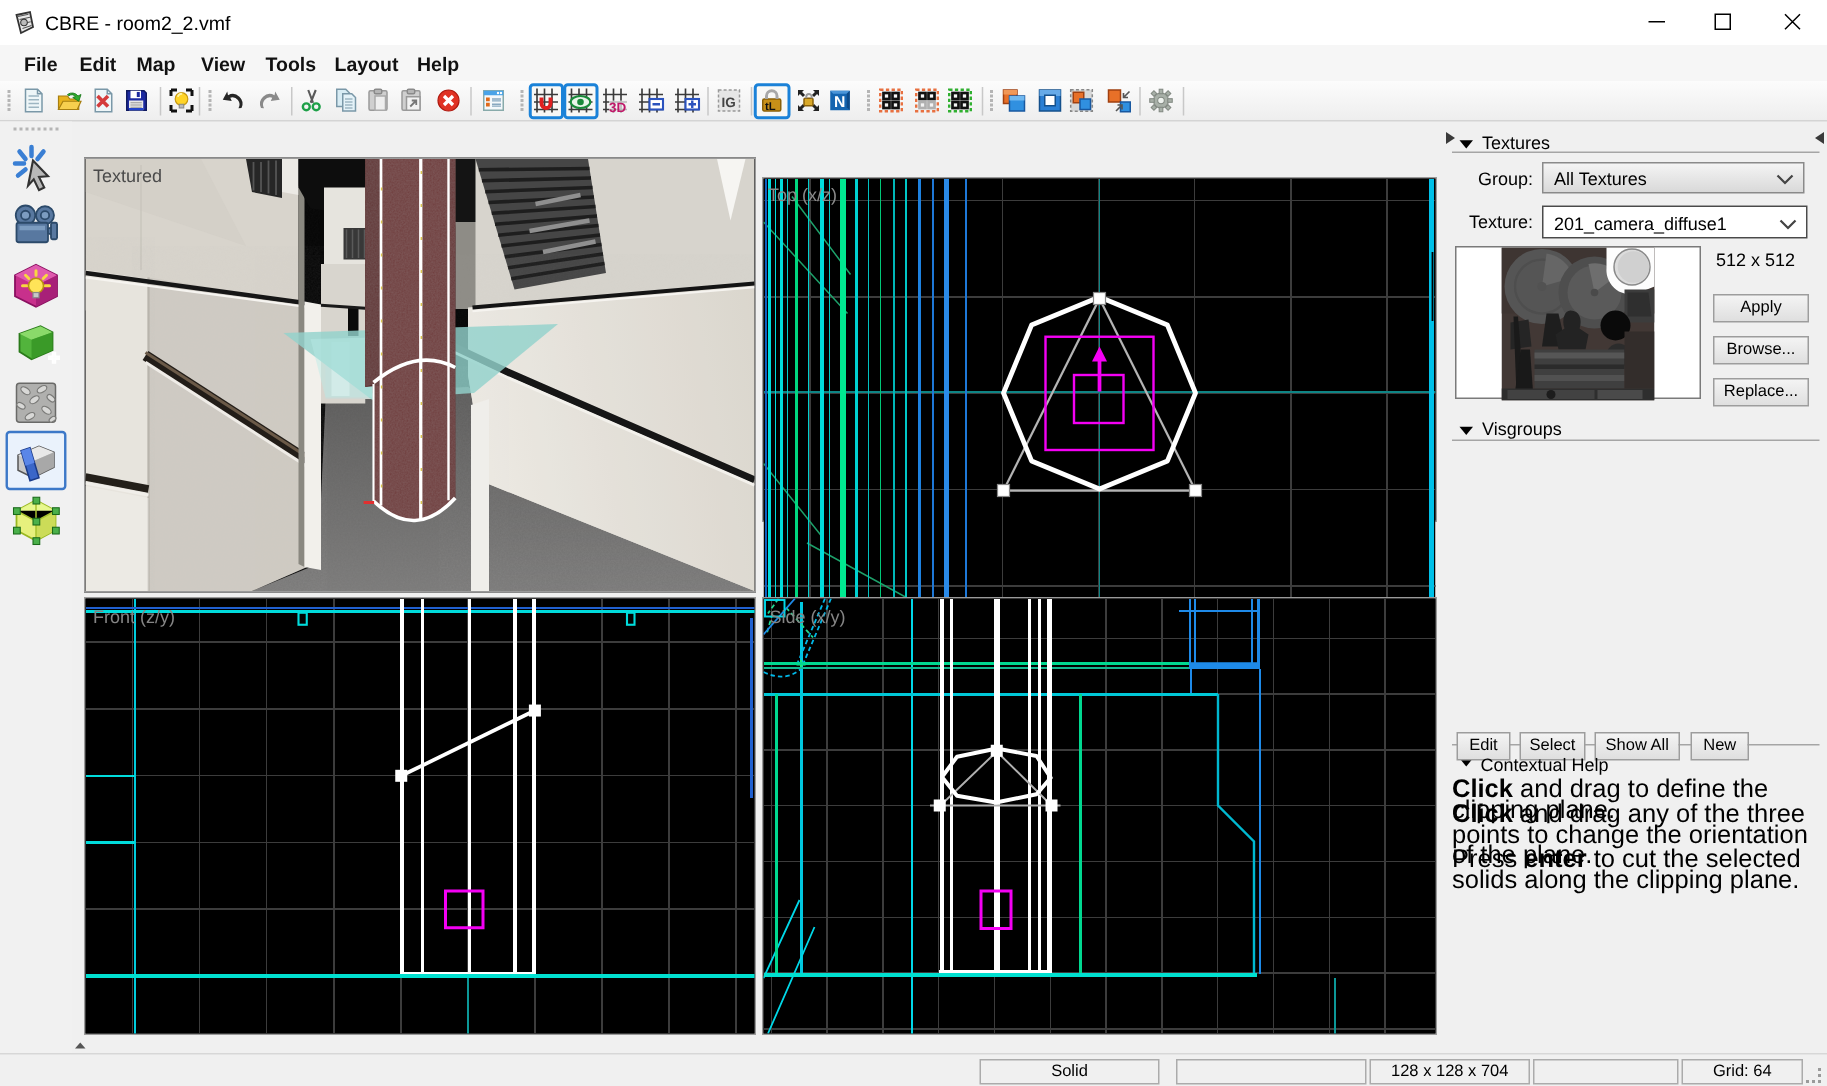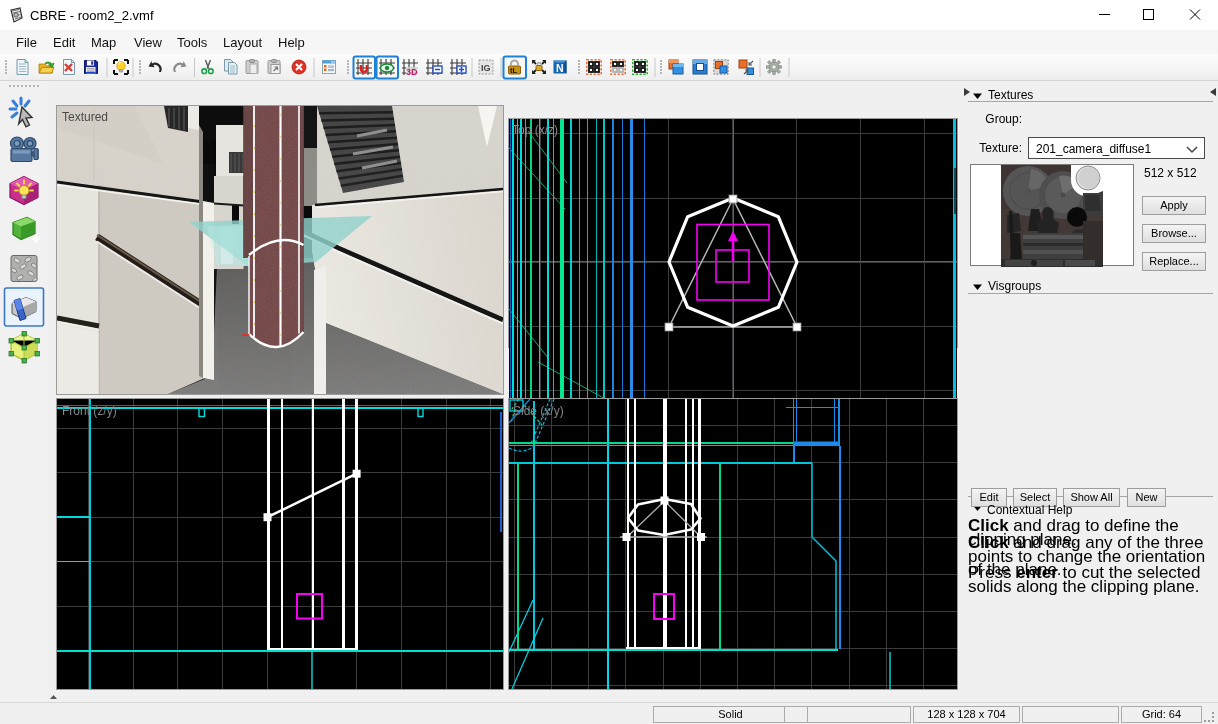--- a/index.html
+++ b/index.html
@@ -1,20 +1,20 @@
 <!DOCTYPE html>
 <html><head>
 <meta charset="utf-8">
 <style>
 * { margin:0; padding:0; box-sizing:border-box; }
 html,body { width:1218px; height:724px; overflow:hidden; font-family:"Liberation Sans",sans-serif; }
 #app { position:relative; width:1218px; height:724px; background:#f0f0f0; }
 #titlebar { position:absolute; left:0; top:0; width:1218px; height:30px; background:#ffffff; }
 #title-text { position:absolute; left:30px; top:8px; font-size:13px; color:#000; }
-#menubar { position:absolute; left:0; top:30px; width:1218px; height:24px; background:#f6f6f6; font-size:13px; color:#111; }
+#menubar { position:absolute; left:0; top:30px; width:1218px; height:24px; background:#f6f6f6; font-size:13px; color:#111;font-weight:bold; }
 .menuitem { position:absolute; top:5px; }
 #toolbar { position:absolute; left:0; top:54px; width:1218px; height:27px; background:linear-gradient(#fcfcfc,#eeeeee); border-bottom:1px solid #d4d4d4; }
 #lefttool { position:absolute; left:0; top:81px; width:48px; height:621px; background:#f1f1f1; }
 #tabrow { position:absolute; left:48px; top:81px; width:915px; height:22px; }
 #tab { position:absolute; left:7px; top:1px; width:120px; height:22px; background:#fff; border:1px solid #898989; border-bottom:none; border-radius:4px 4px 0 0; font-size:12px; }
 #rightpanel { position:absolute; left:963px; top:84px; width:255px; height:621px; background:#f0f0f0; font-size:12px; }
 #statusbar { position:absolute; left:0; top:702px; width:1218px; height:22px; background:#f0f0f0; border-top:1px solid #d7d7d7; font-size:11px; }
 .scell { position:absolute; top:3px; height:17px; border:1px solid #ababab; text-align:center; line-height:15px; }
 .vp { position:absolute; background:#000; }
 svg { display:block; }
@@ -562,20 +562,26 @@
       <path d="M253 4 l-6 4 6 4 Z" fill="#3a3a3a"></path>
       <path d="M10 9.5 l9 0 -4.5 5.5 Z" fill="#000"></path>
       <line x1="5" y1="17.5" x2="250" y2="17.5" stroke="#a5a5a5" stroke-width="1"></line>
       <path d="M10 200.5 l9 0 -4.5 5.5 Z" fill="#000"></path>
       <line x1="5" y1="209.5" x2="250" y2="209.5" stroke="#a5a5a5" stroke-width="1"></line>
       <path d="M10 421.5 l9 0 -4.5 5.5 Z" fill="#000"></path>
       <line x1="5" y1="412.5" x2="250" y2="412.5" stroke="#a5a5a5" stroke-width="1"></line>
     </svg>
     <div class="hdr" style="left:25px;top:4px">Textures</div>
     <div style="position:absolute;left:0px;top:28px;width:59px;text-align:right;font-size:12px">Group:</div>
+    <div style="position:absolute;left:65px;top:24px;width:175px;height:21px;background:linear-gradient(#f4f4f4,#d9d9d9);border:1px solid #8a8a8a">
+      <span style="position:absolute;left:7px;top:3px;font-size:12px">All Textures</span>
+      <svg width="12" height="8" style="position:absolute;right:6px;top:7px">
+          <path d="M1 1 L6 6 L11 1" fill="none" stroke="#444" stroke-width="1.5"></path>
+        </svg>
+    </div>
     <div style="position:absolute;left:0px;top:57px;width:59px;text-align:right;font-size:12px">Texture:</div>
     <div style="position:absolute;left:65px;top:53px;width:177px;height:22px;background:#fff;border:1px solid #4a4a4a">
       <span style="position:absolute;left:7px;top:4px;font-size:12px">201_camera_diffuse1</span>
       <svg width="12" height="8" style="position:absolute;right:6px;top:8px">
           <path d="M1 1 L6 6 L11 1" fill="none" stroke="#444" stroke-width="1.5"></path>
         </svg>
     </div>
     <div style="position:absolute;left:7px;top:80px;width:164px;height:102px;background:#fff;border:1px solid #7a7a7a">
         <svg width="102" height="102" style="position:absolute;left:30px;top:0">
 <rect width="102" height="102" fill="#423835"></rect>
@@ -617,21 +623,21 @@
     <div class="btn" style="left:179px;top:125px;width:64px;height:19px;line-height:17px">Browse...</div>
     <div class="btn" style="left:179px;top:153px;width:64px;height:19px;line-height:17px">Replace...</div>
     <div class="hdr" style="left:25px;top:195px">Visgroups</div>
     <div class="btn" style="left:8px;top:389px;width:36px;height:19px;line-height:17px">Edit</div>
     <div class="btn" style="left:50px;top:389px;width:44px;height:19px;line-height:17px">Select</div>
     <div class="btn" style="left:100px;top:389px;width:57px;height:19px;line-height:17px">Show All</div>
     <div class="btn" style="left:164px;top:389px;width:39px;height:19px;line-height:17px">New</div>
     <div class="hdr" style="left:24px;top:419px">Contextual Help</div>
 </div>
   <div id="statusbar">
-    <div class="scell" style="left:653px;width:155px">Solid</div>
+    <div class="scell" style="left:653px;width:120px">Solid</div>
     <div class="scell" style="left:784px;width:127px"></div>
     <div class="scell" style="left:913px;width:107px">128 x 128 x 704</div>
     <div class="scell" style="left:1022px;width:97px"></div>
     <div class="scell" style="left:1121px;width:81px">Grid: 64</div>
     <svg width="14" height="14" style="position:absolute;left:1203px;top:8px">
       <g fill="#9a9a9a">
           <rect x="9" y="9" width="2" height="2"></rect>
           <rect x="5" y="9" width="2" height="2"></rect>
           <rect x="1" y="9" width="2" height="2"></rect>
           <rect x="9" y="5" width="2" height="2"></rect>

